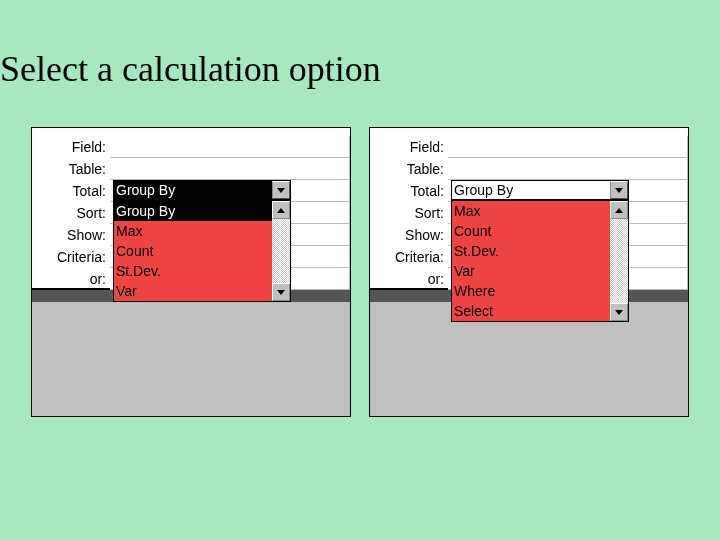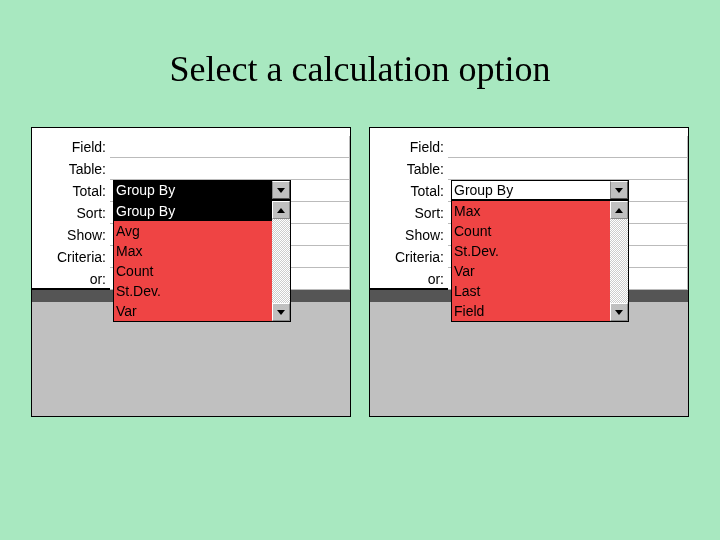--- a/index.html
+++ b/index.html
@@ -4,21 +4,21 @@
   <style>
     * { box-sizing: border-box; margin: 0; padding: 0; }
     body {
       width: 720px;
       height: 540px;
       background: #a8e8c0;
       font-family: Arial, sans-serif;
       overflow: hidden;
     }
     .slide-title {
-      text-align: center;
+      text-align: left;
       font-family: "Times New Roman", serif;
       font-size: 36px;
       font-weight: normal;
       color: #000;
       padding-top: 48px;
       padding-bottom: 28px;
     }
     .panels {
       display: flex;
       justify-content: center;
@@ -213,21 +213,20 @@
       <div class="combo-text selected">Group By</div>
       <div class="combo-btn">
         <div class="tri-down"></div>
       </div>
     </div>
 
     <div class="dropdown" style="top:72px">
       <div class="dd-inner">
         <div class="dd-list">
           <div class="dd-item sel">Group By</div>
-          <div class="dd-item">Avg</div>
           <div class="dd-item">Max</div>
           <div class="dd-item">Count</div>
           <div class="dd-item">St.Dev.</div>
           <div class="dd-item">Var</div>
         </div>
         <div class="dd-scroll">
           <div class="sb-btn">
               <div class="tri-up"></div>
             </div>
           <div class="sb-track"></div>
@@ -271,22 +270,22 @@
       </div>
     </div>
 
     <div class="dropdown" style="top:72px">
       <div class="dd-inner">
         <div class="dd-list">
           <div class="dd-item">Max</div>
           <div class="dd-item">Count</div>
           <div class="dd-item">St.Dev.</div>
           <div class="dd-item">Var</div>
-          <div class="dd-item">Last</div>
-          <div class="dd-item">Field</div>
+          <div class="dd-item">Where</div>
+          <div class="dd-item">Select</div>
         </div>
         <div class="dd-scroll">
           <div class="sb-btn">
               <div class="tri-up"></div>
             </div>
           <div class="sb-track"></div>
           <div class="sb-btn">
               <div class="tri-down"></div>
             </div>
         </div>

